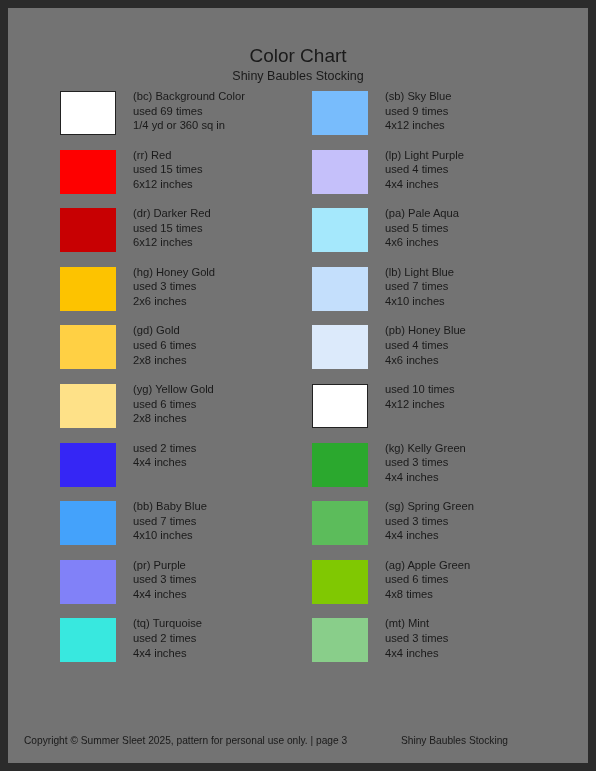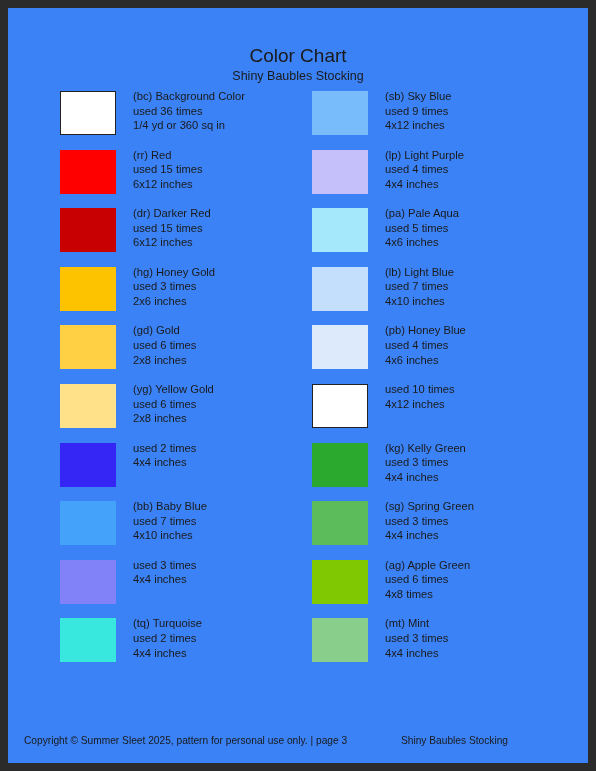--- a/index.html
+++ b/index.html
@@ -13,21 +13,21 @@
     background: #2b2b2b;
     font-family: "Liberation Sans", sans-serif;
     overflow: hidden;
   }
   .page-frame {
     position: absolute;
     left: 8px;
     top: 8px;
     width: 580px;
     height: 755px;
-    background: #3b82f6;
+    background: #737373;
     box-sizing: border-box;
   }
   .title-block {
     position: absolute;
     left: 0;
     top: 36px;
     width: 580px;
     text-align: center;
   }
   .chart-title {
@@ -119,21 +119,21 @@
     <h1 class="chart-title">Color Chart</h1>
     <p class="chart-subtitle">Shiny Baubles Stocking</p>
   </div>
 
   <div class="legend">
     <div class="legend-column column-left">
         <div class="legend-entry">
           <div class="swatch bordered" style="background: rgb(255, 255, 255);"></div>
           <div class="entry-text">
             <div class="entry-line">(bc) Background Color</div>
-            <div class="entry-line">used 36 times</div>
+            <div class="entry-line">used 69 times</div>
             <div class="entry-line">1/4 yd or 360 sq in</div>
           </div>
         </div>
         <div class="legend-entry">
           <div class="swatch" style="background: rgb(254, 0, 0);"></div>
           <div class="entry-text">
             <div class="entry-line">(rr) Red</div>
             <div class="entry-line">used 15 times</div>
             <div class="entry-line">6x12 inches</div>
           </div>
@@ -181,20 +181,21 @@
           <div class="swatch" style="background: rgb(68, 162, 251);"></div>
           <div class="entry-text">
             <div class="entry-line">(bb) Baby Blue</div>
             <div class="entry-line">used 7 times</div>
             <div class="entry-line">4x10 inches</div>
           </div>
         </div>
         <div class="legend-entry">
           <div class="swatch" style="background: rgb(129, 129, 248);"></div>
           <div class="entry-text">
+            <div class="entry-line">(pr) Purple</div>
             <div class="entry-line">used 3 times</div>
             <div class="entry-line">4x4 inches</div>
           </div>
         </div>
         <div class="legend-entry">
           <div class="swatch" style="background: rgb(56, 232, 223);"></div>
           <div class="entry-text">
             <div class="entry-line">(tq) Turquoise</div>
             <div class="entry-line">used 2 times</div>
             <div class="entry-line">4x4 inches</div>

